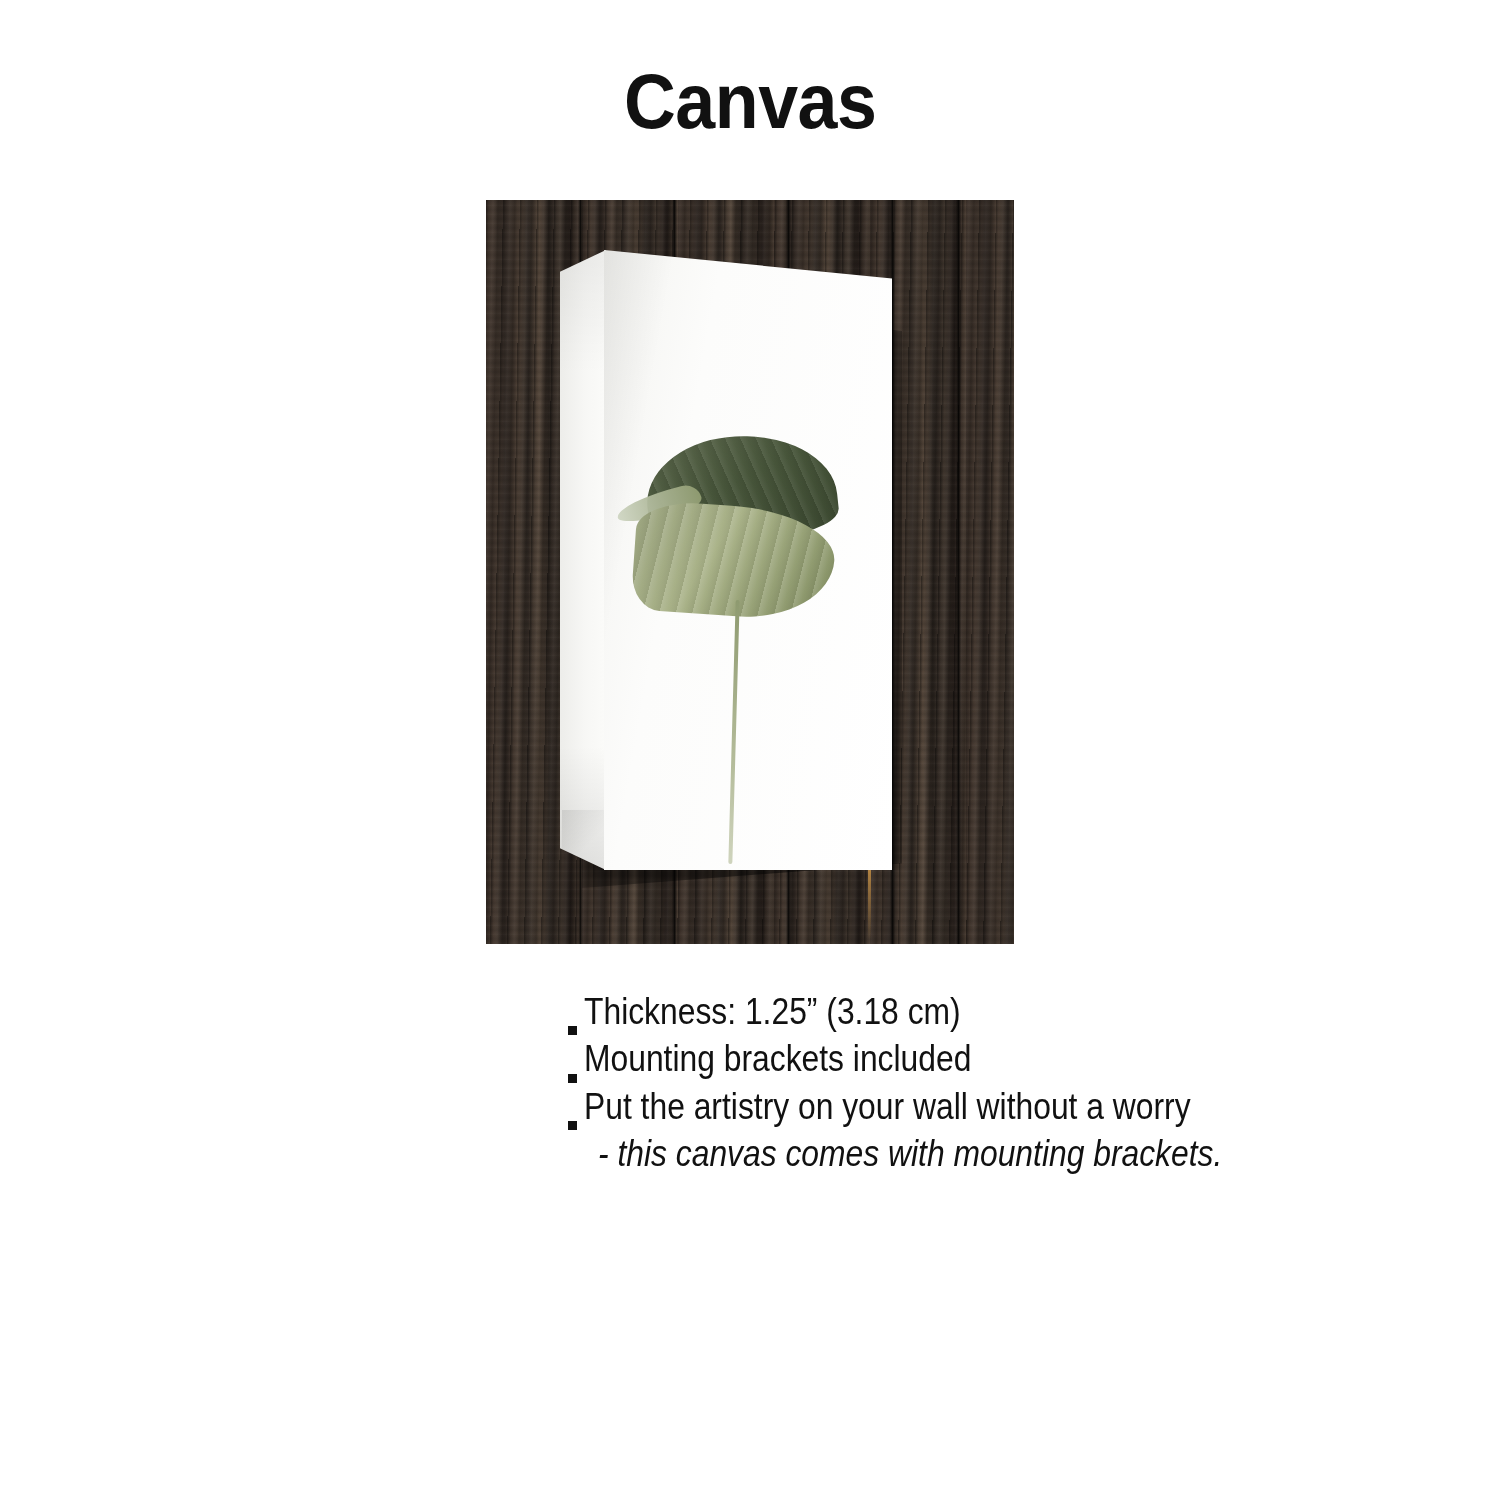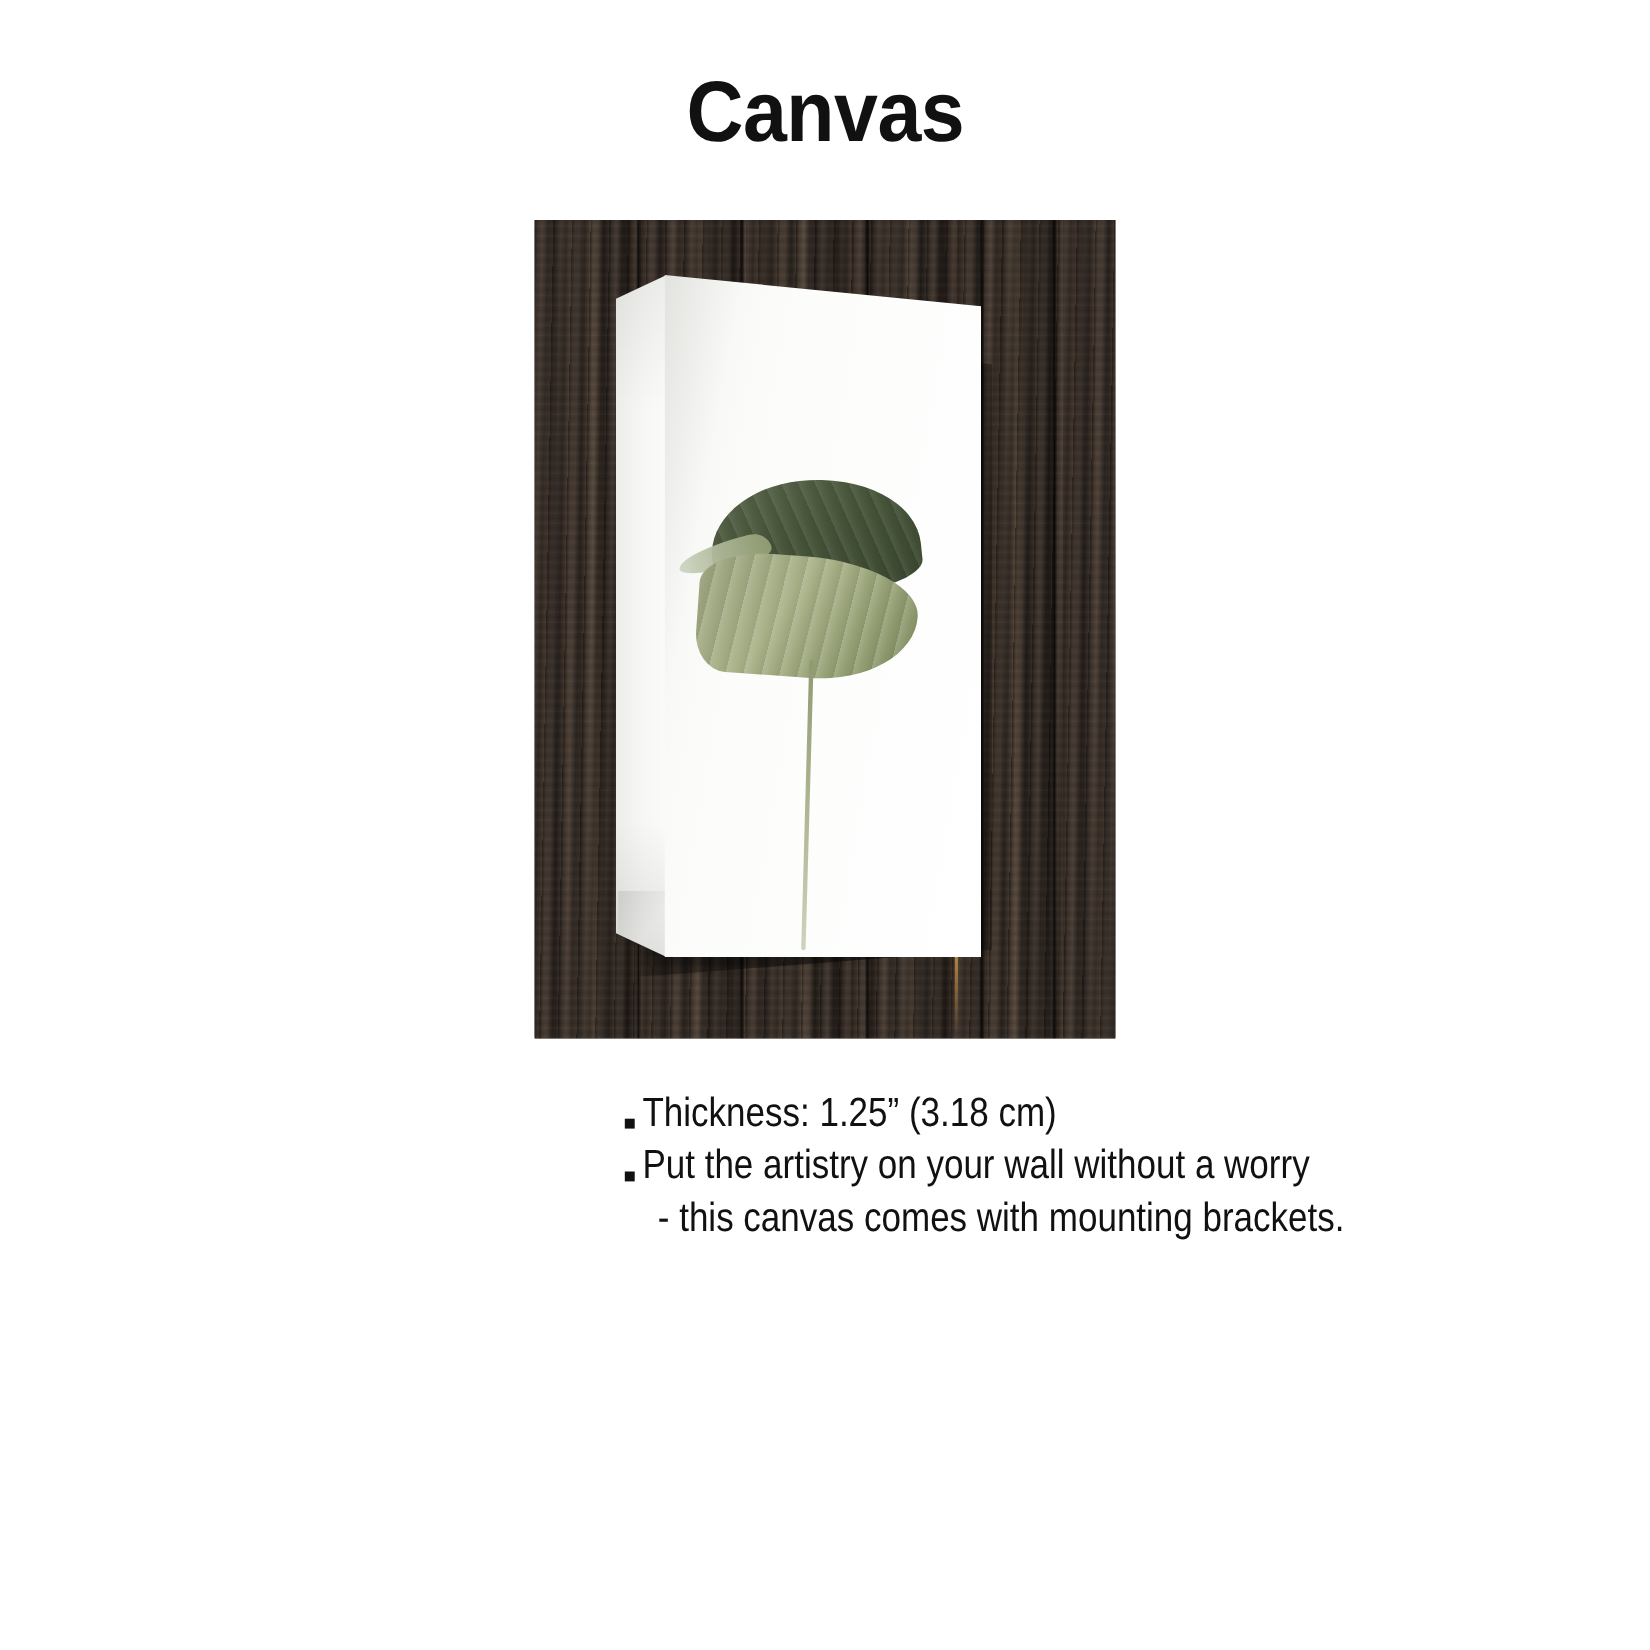--- a/index.html
+++ b/index.html
@@ -229,21 +229,21 @@
   
   .specs {
     margin-top: 44px;
     width: 1000px;
     padding-left: 318px;
     box-sizing: border-box;
     font-family: "Liberation Sans Narrow", "Liberation Sans", sans-serif;
   }
   .spec-row {
     display: flex;
-    align-items: center;
+    align-items: flex-end;
     font-size: 37px;
     line-height: 1.28;
     color: #111111;
     white-space: nowrap;
   }
   .bullet {
     display: inline-block;
     width: 9px;
     height: 9px;
     background: #111111;
@@ -251,20 +251,21 @@
     flex: 0 0 auto;
   }
   .spec-text { transform: scaleX(0.86); transform-origin: left center; }
   .spec-text sup { font-size: 0.62em; vertical-align: super; }
   .spec-cont {
     padding-left: 30px;
     font-size: 37px;
     line-height: 1.28;
     color: #111111;
     white-space: nowrap;
+    font-style: italic;
   }
   .spec-cont .spec-text { transform: scaleX(0.86); transform-origin: left center; display:inline-block; }
 </style>
 </head>
 <body>
 
 <div class="page">
 
   <div class="title">Canvas</div>
 
@@ -295,20 +296,24 @@
 
   <div class="specs">
 
     <div class="spec-row">
       <span class="bullet"></span>
       <span class="spec-text">Thickness: 1.25” (3.18 cm)</span>
     </div>
 
 
 
+    <div class="spec-row">
+      <span class="bullet"></span>
+      <span class="spec-text">Mounting brackets included</span>
+    </div>
 
 
     <div class="spec-row">
       <span class="bullet"></span>
       <span class="spec-text">Put the artistry on your wall without a worry</span>
     </div>
     <div class="spec-cont">
       <span class="spec-text">- this canvas comes with mounting brackets.</span>
     </div>
 

